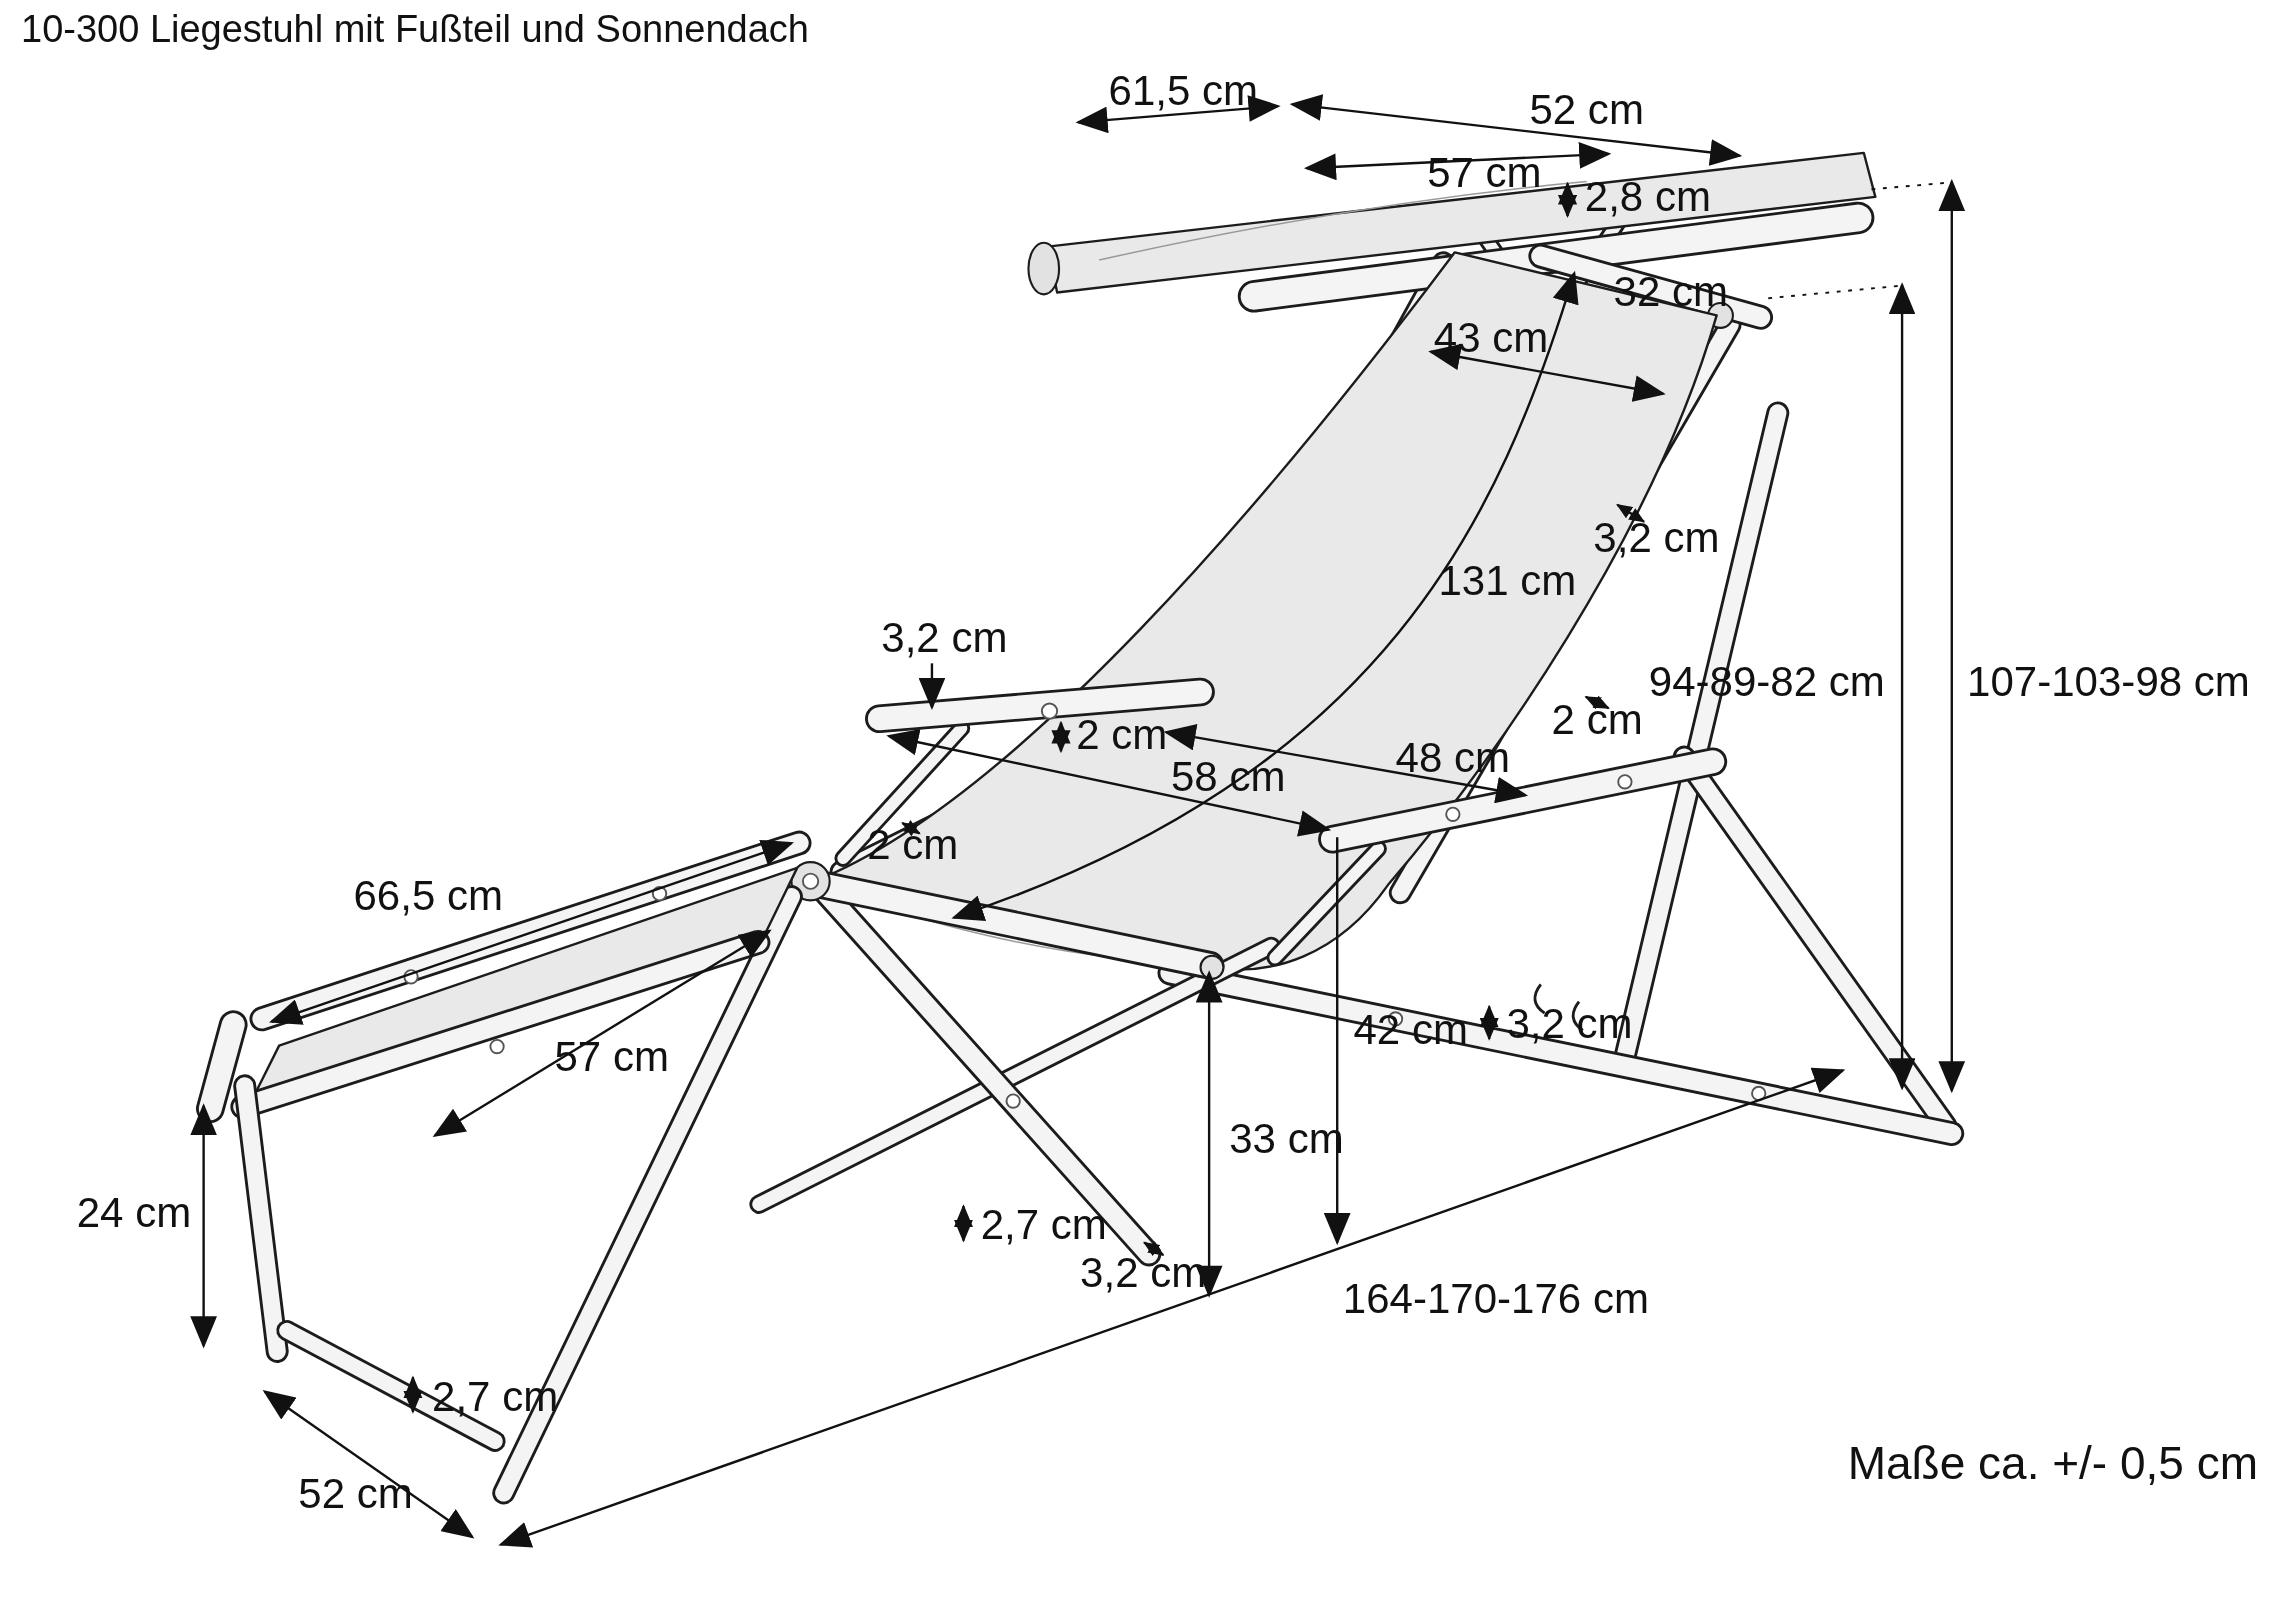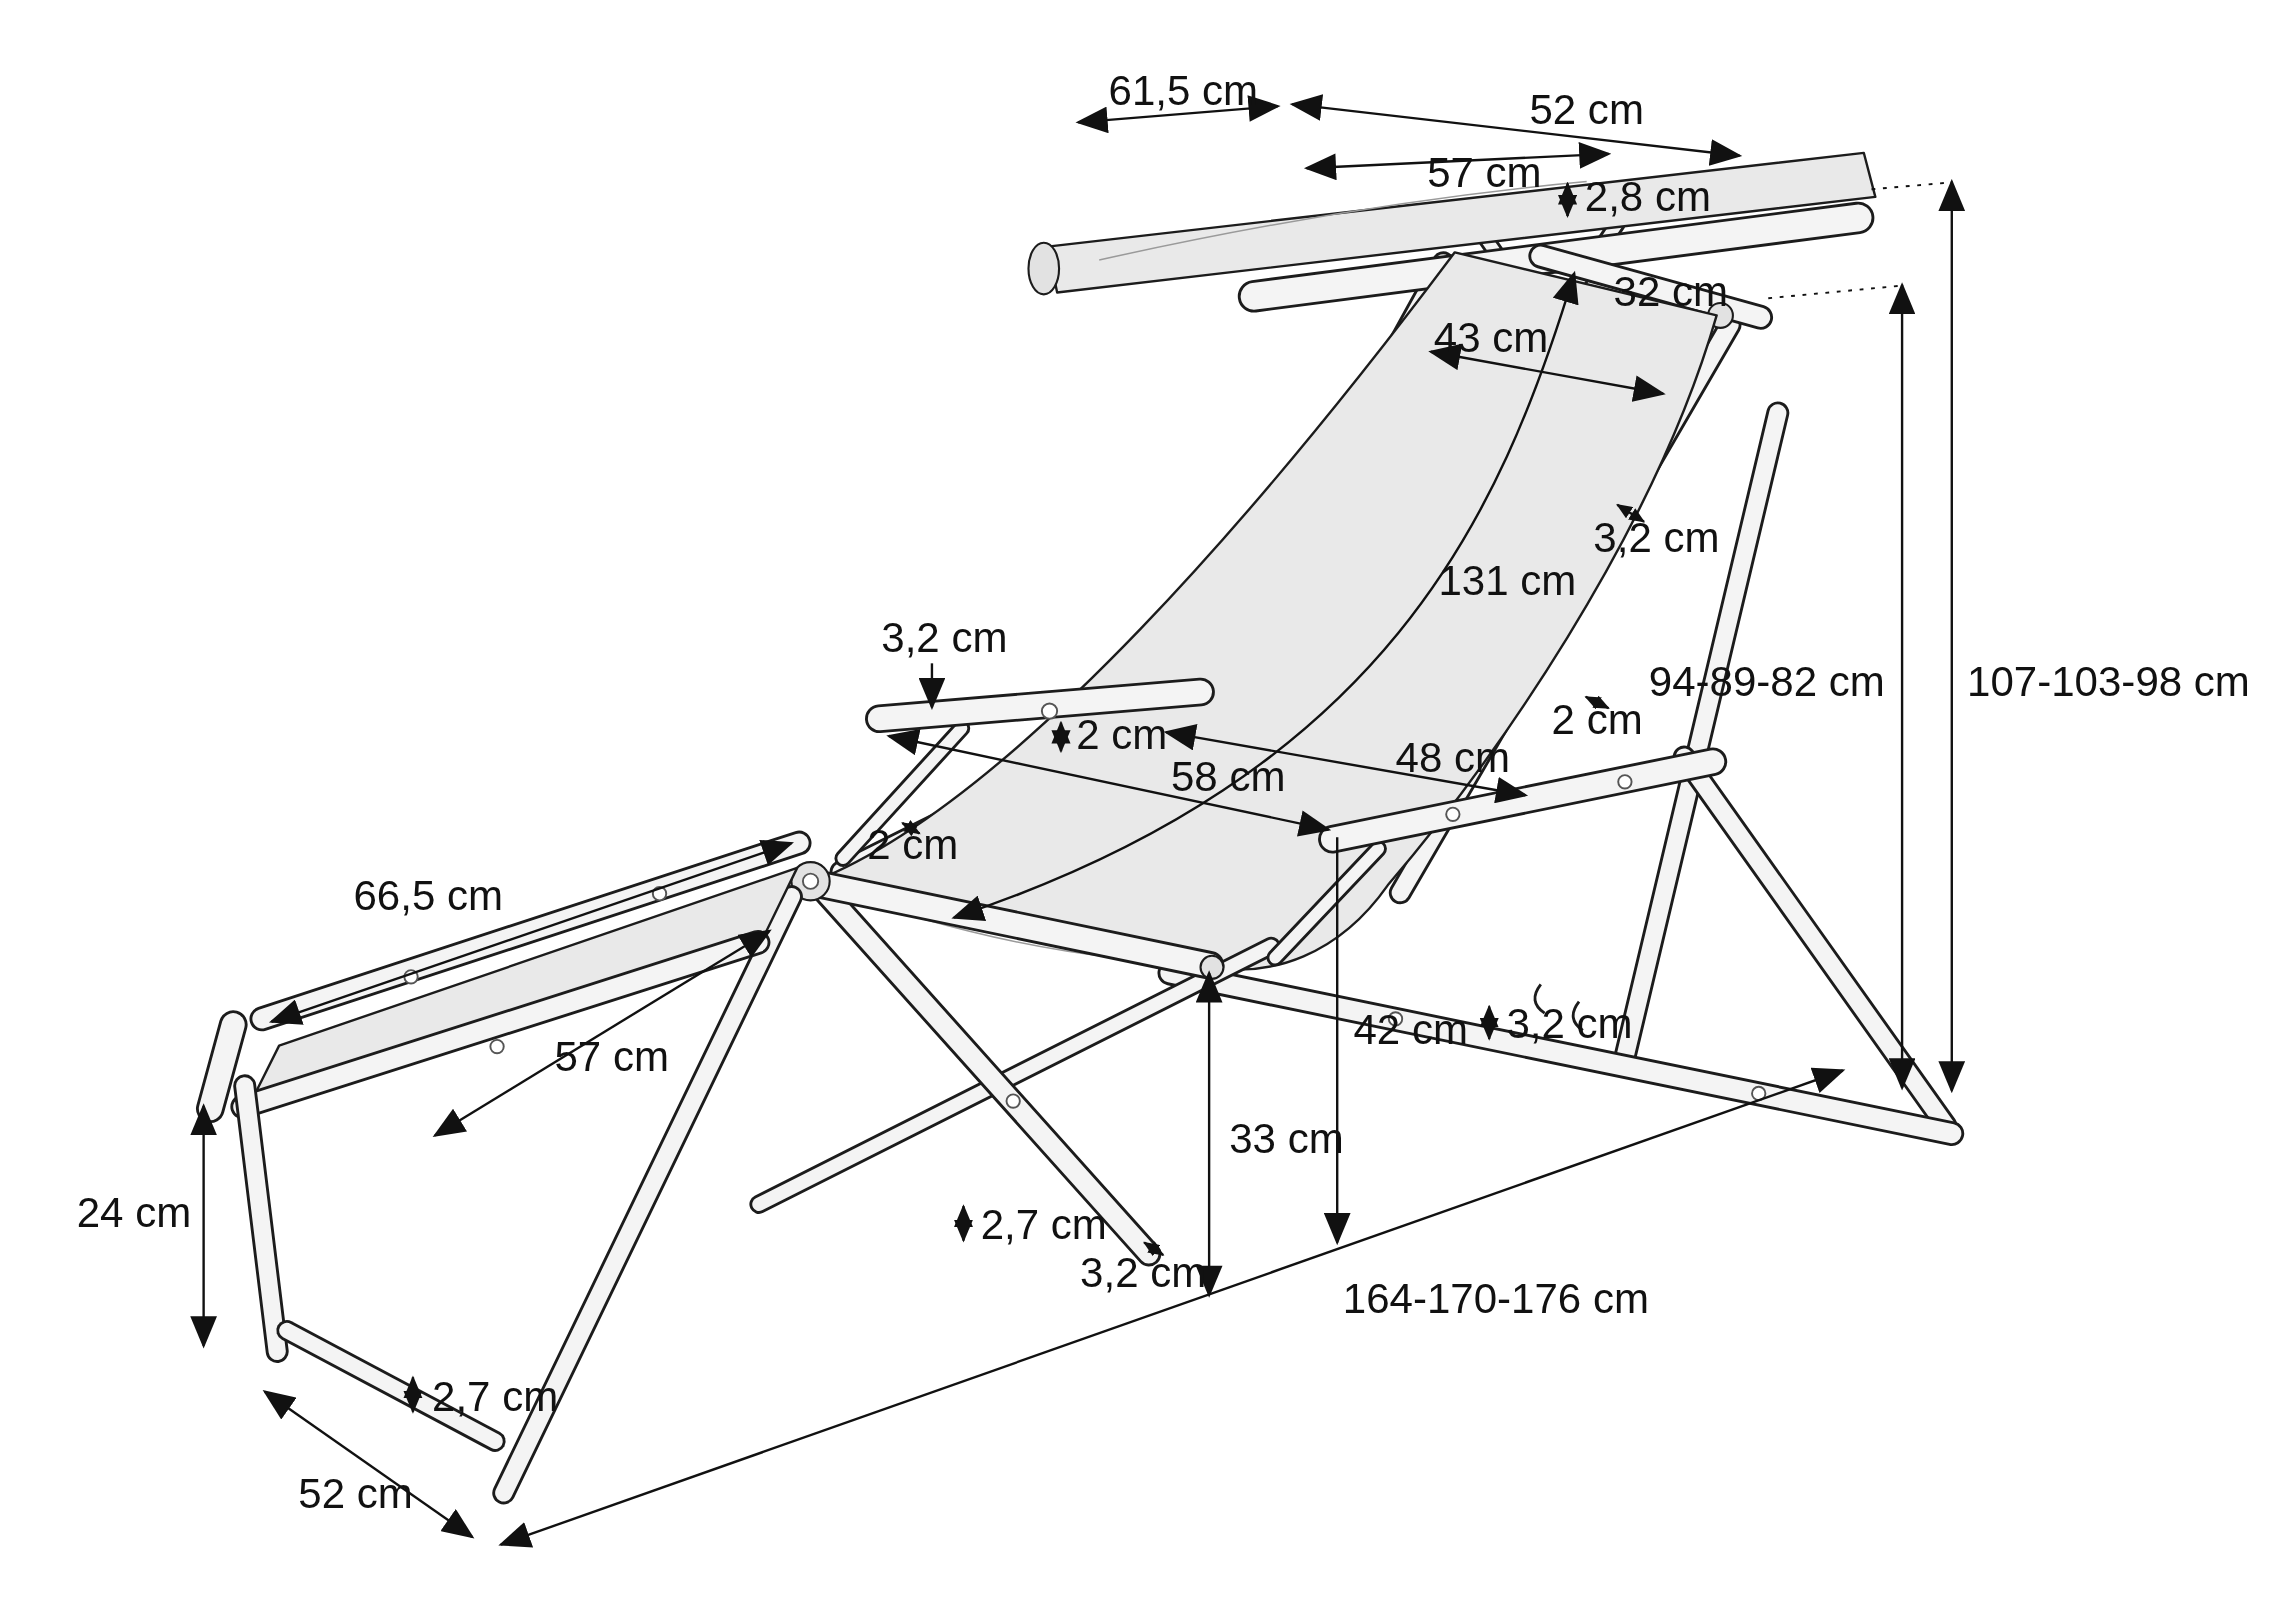--- a/index.html
+++ b/index.html
@@ -17,20 +17,21 @@
   .seam{stroke:#9a9a9a;stroke-width:1.6;fill:none;}
   .knob{fill:#e2e2e2;stroke:#1c1c1c;stroke-width:2.2;}
   .bolt{fill:#fff;stroke:#555;stroke-width:2;}
   .hook{stroke:#1c1c1c;stroke-width:3;fill:none;}
 </style>
 </head>
 <body>
 
 <div id="stage">
 
+  <div class="page-title">10-300 Liegestuhl mit Fußteil und Sonnendach</div>
 
   <svg width="2294" height="1622" viewBox="0 0 2400 1697">
     <defs>
       <marker id="ah" viewBox="0 0 12 10" markerWidth="34" markerHeight="28" refX="11" refY="5" orient="auto-start-reverse" markerUnits="userSpaceOnUse">
         <path d="M0,0 L12,5 L0,10 Z" fill="#111"></path>
       </marker>
       <marker id="ahs" viewBox="0 0 12 10" markerWidth="24" markerHeight="20" refX="11" refY="5" orient="auto-start-reverse" markerUnits="userSpaceOnUse">
         <path d="M0,0 L12,5 L0,10 Z" fill="#111"></path>
       </marker>
       <marker id="aht" viewBox="0 0 12 10" markerWidth="17" markerHeight="14" refX="11" refY="5" orient="auto-start-reverse" markerUnits="userSpaceOnUse">
@@ -183,14 +184,15 @@
       <text x="1196" y="1346" text-anchor="middle">3,2 cm</text>
       <text x="1286" y="1206" text-anchor="start">33 cm</text>
       <text x="1416" y="1092" text-anchor="start">42 cm</text>
       <text x="1576" y="1086" text-anchor="start">3,2 cm</text>
       <text x="1565" y="1374" text-anchor="middle">164-170-176 cm</text>
       <text x="452" y="1476" text-anchor="start">2,7 cm</text>
       <text x="372" y="1578" text-anchor="middle">52 cm</text>
     </g>
   </svg>
 
+  <div class="tolerance">Maße ca. +/- 0,5 cm</div>
 </div>
 
 
 </body></html>

